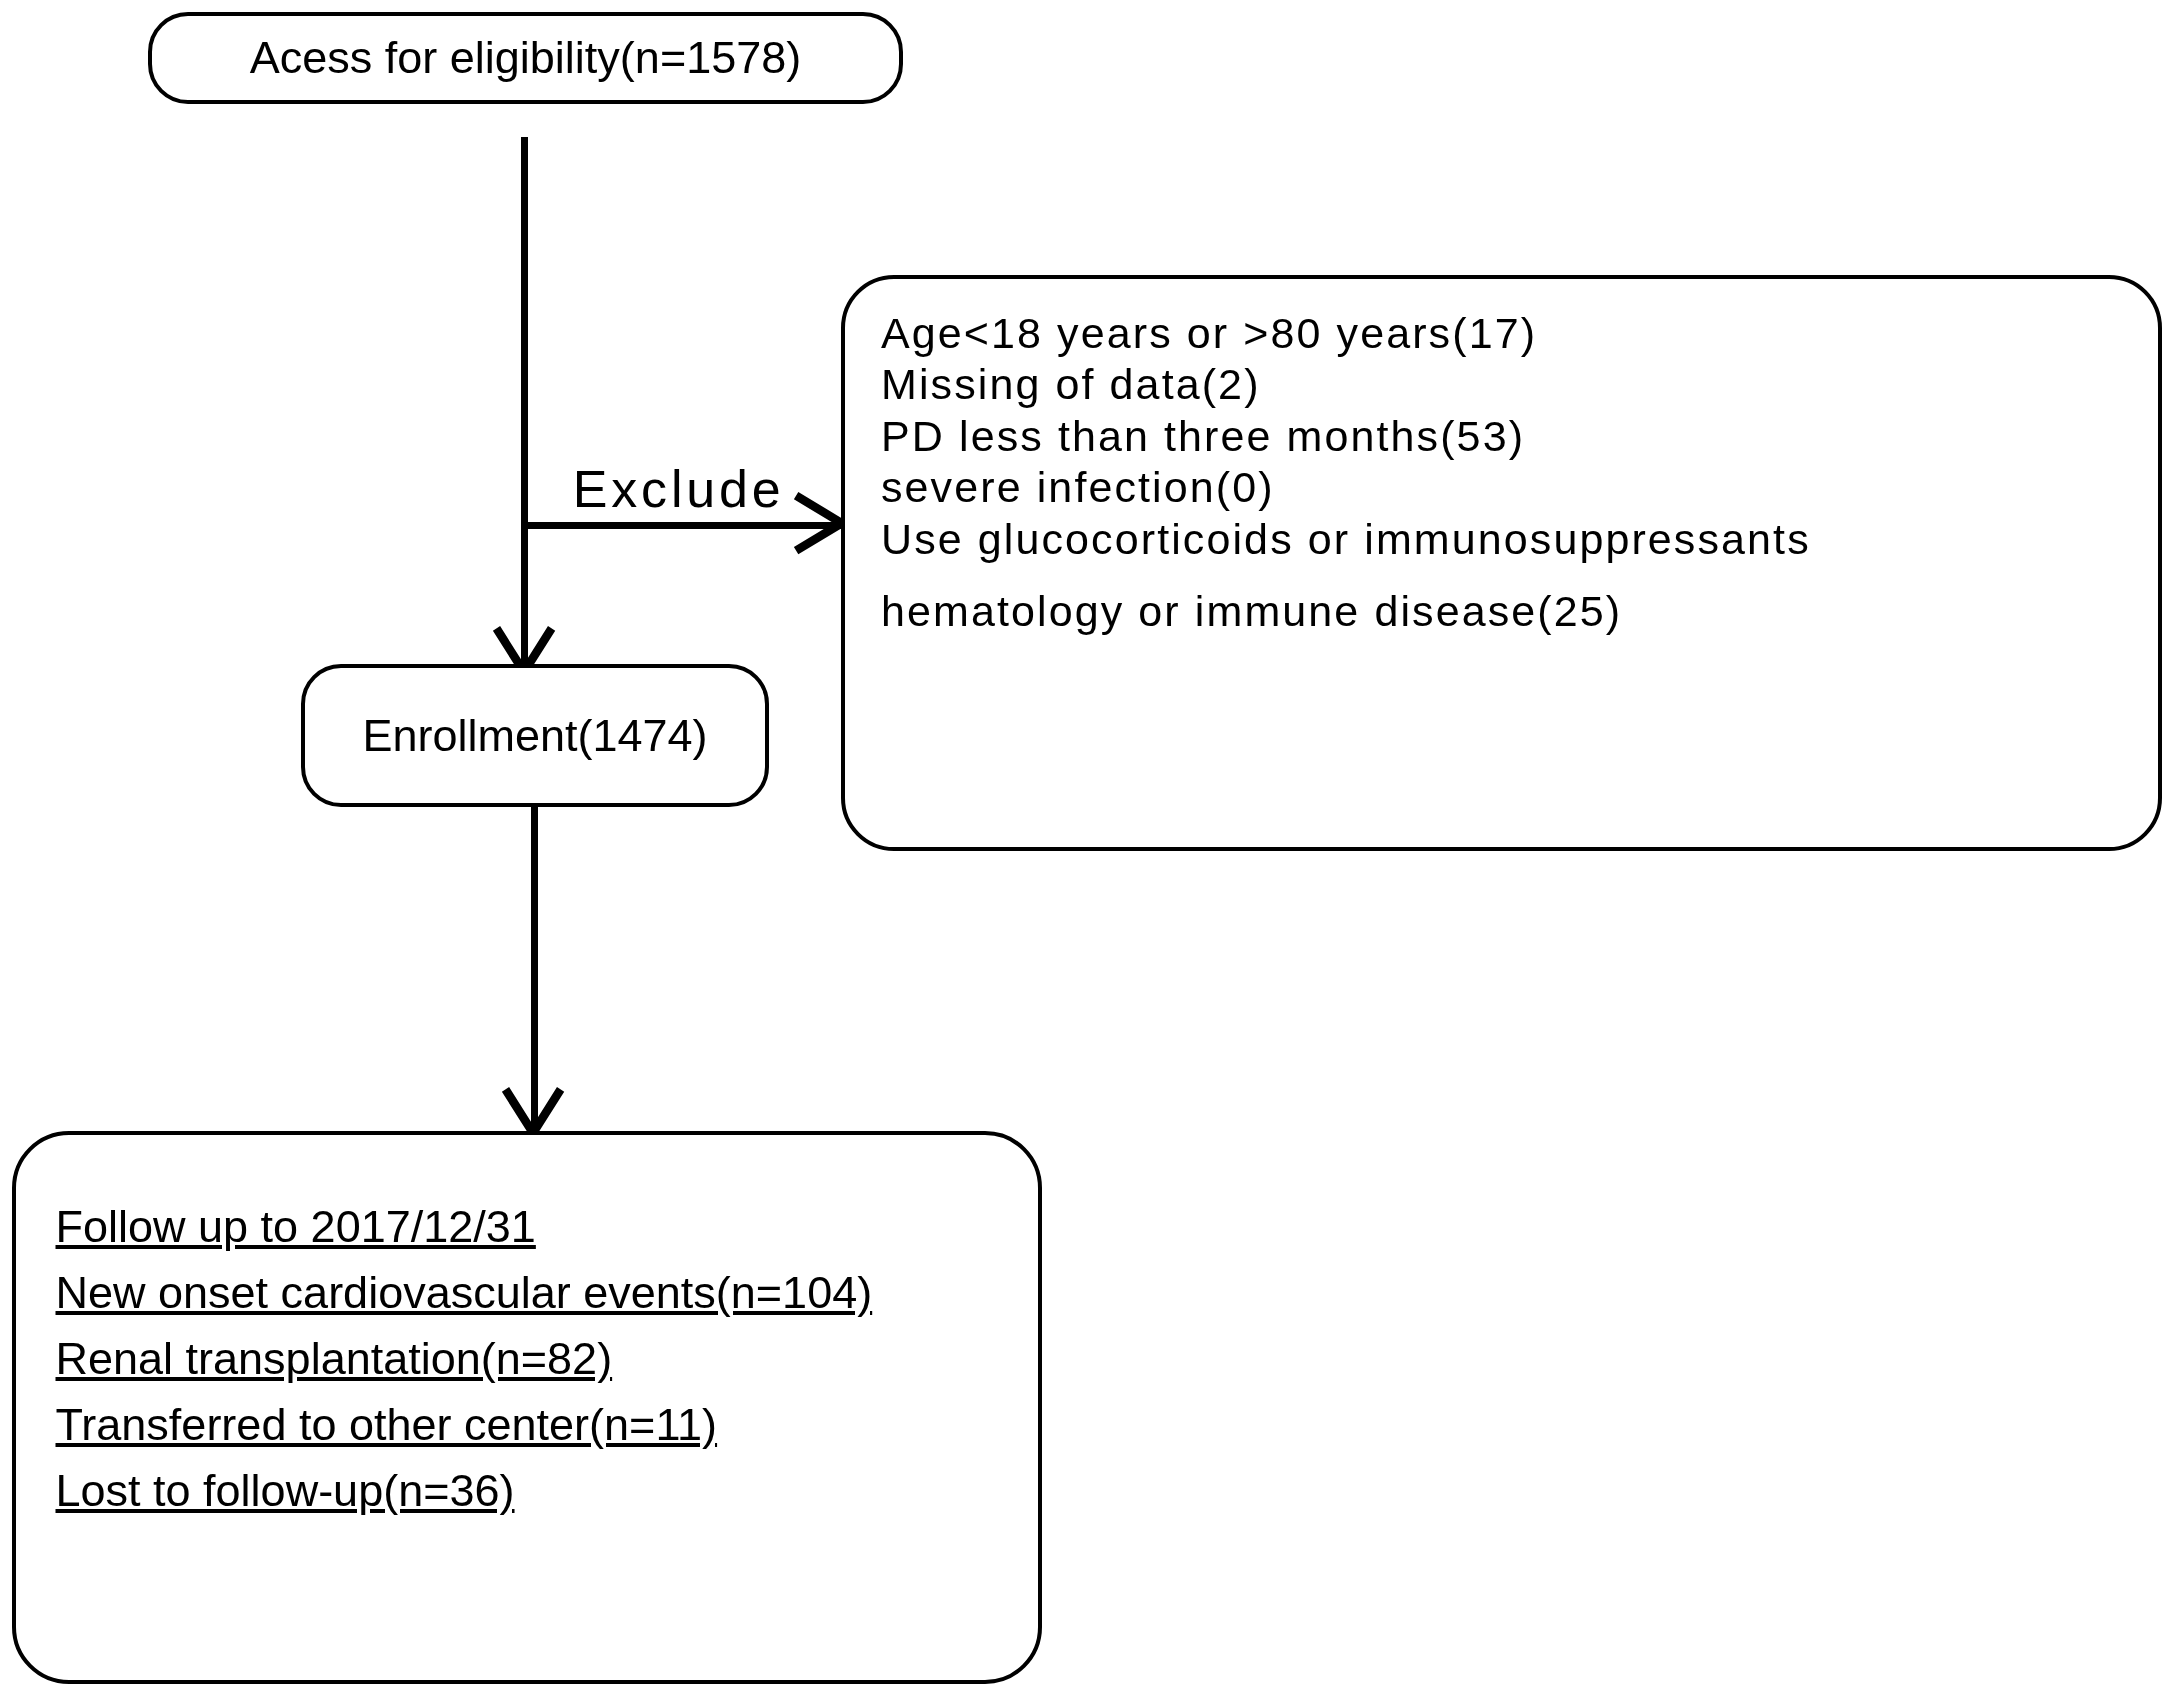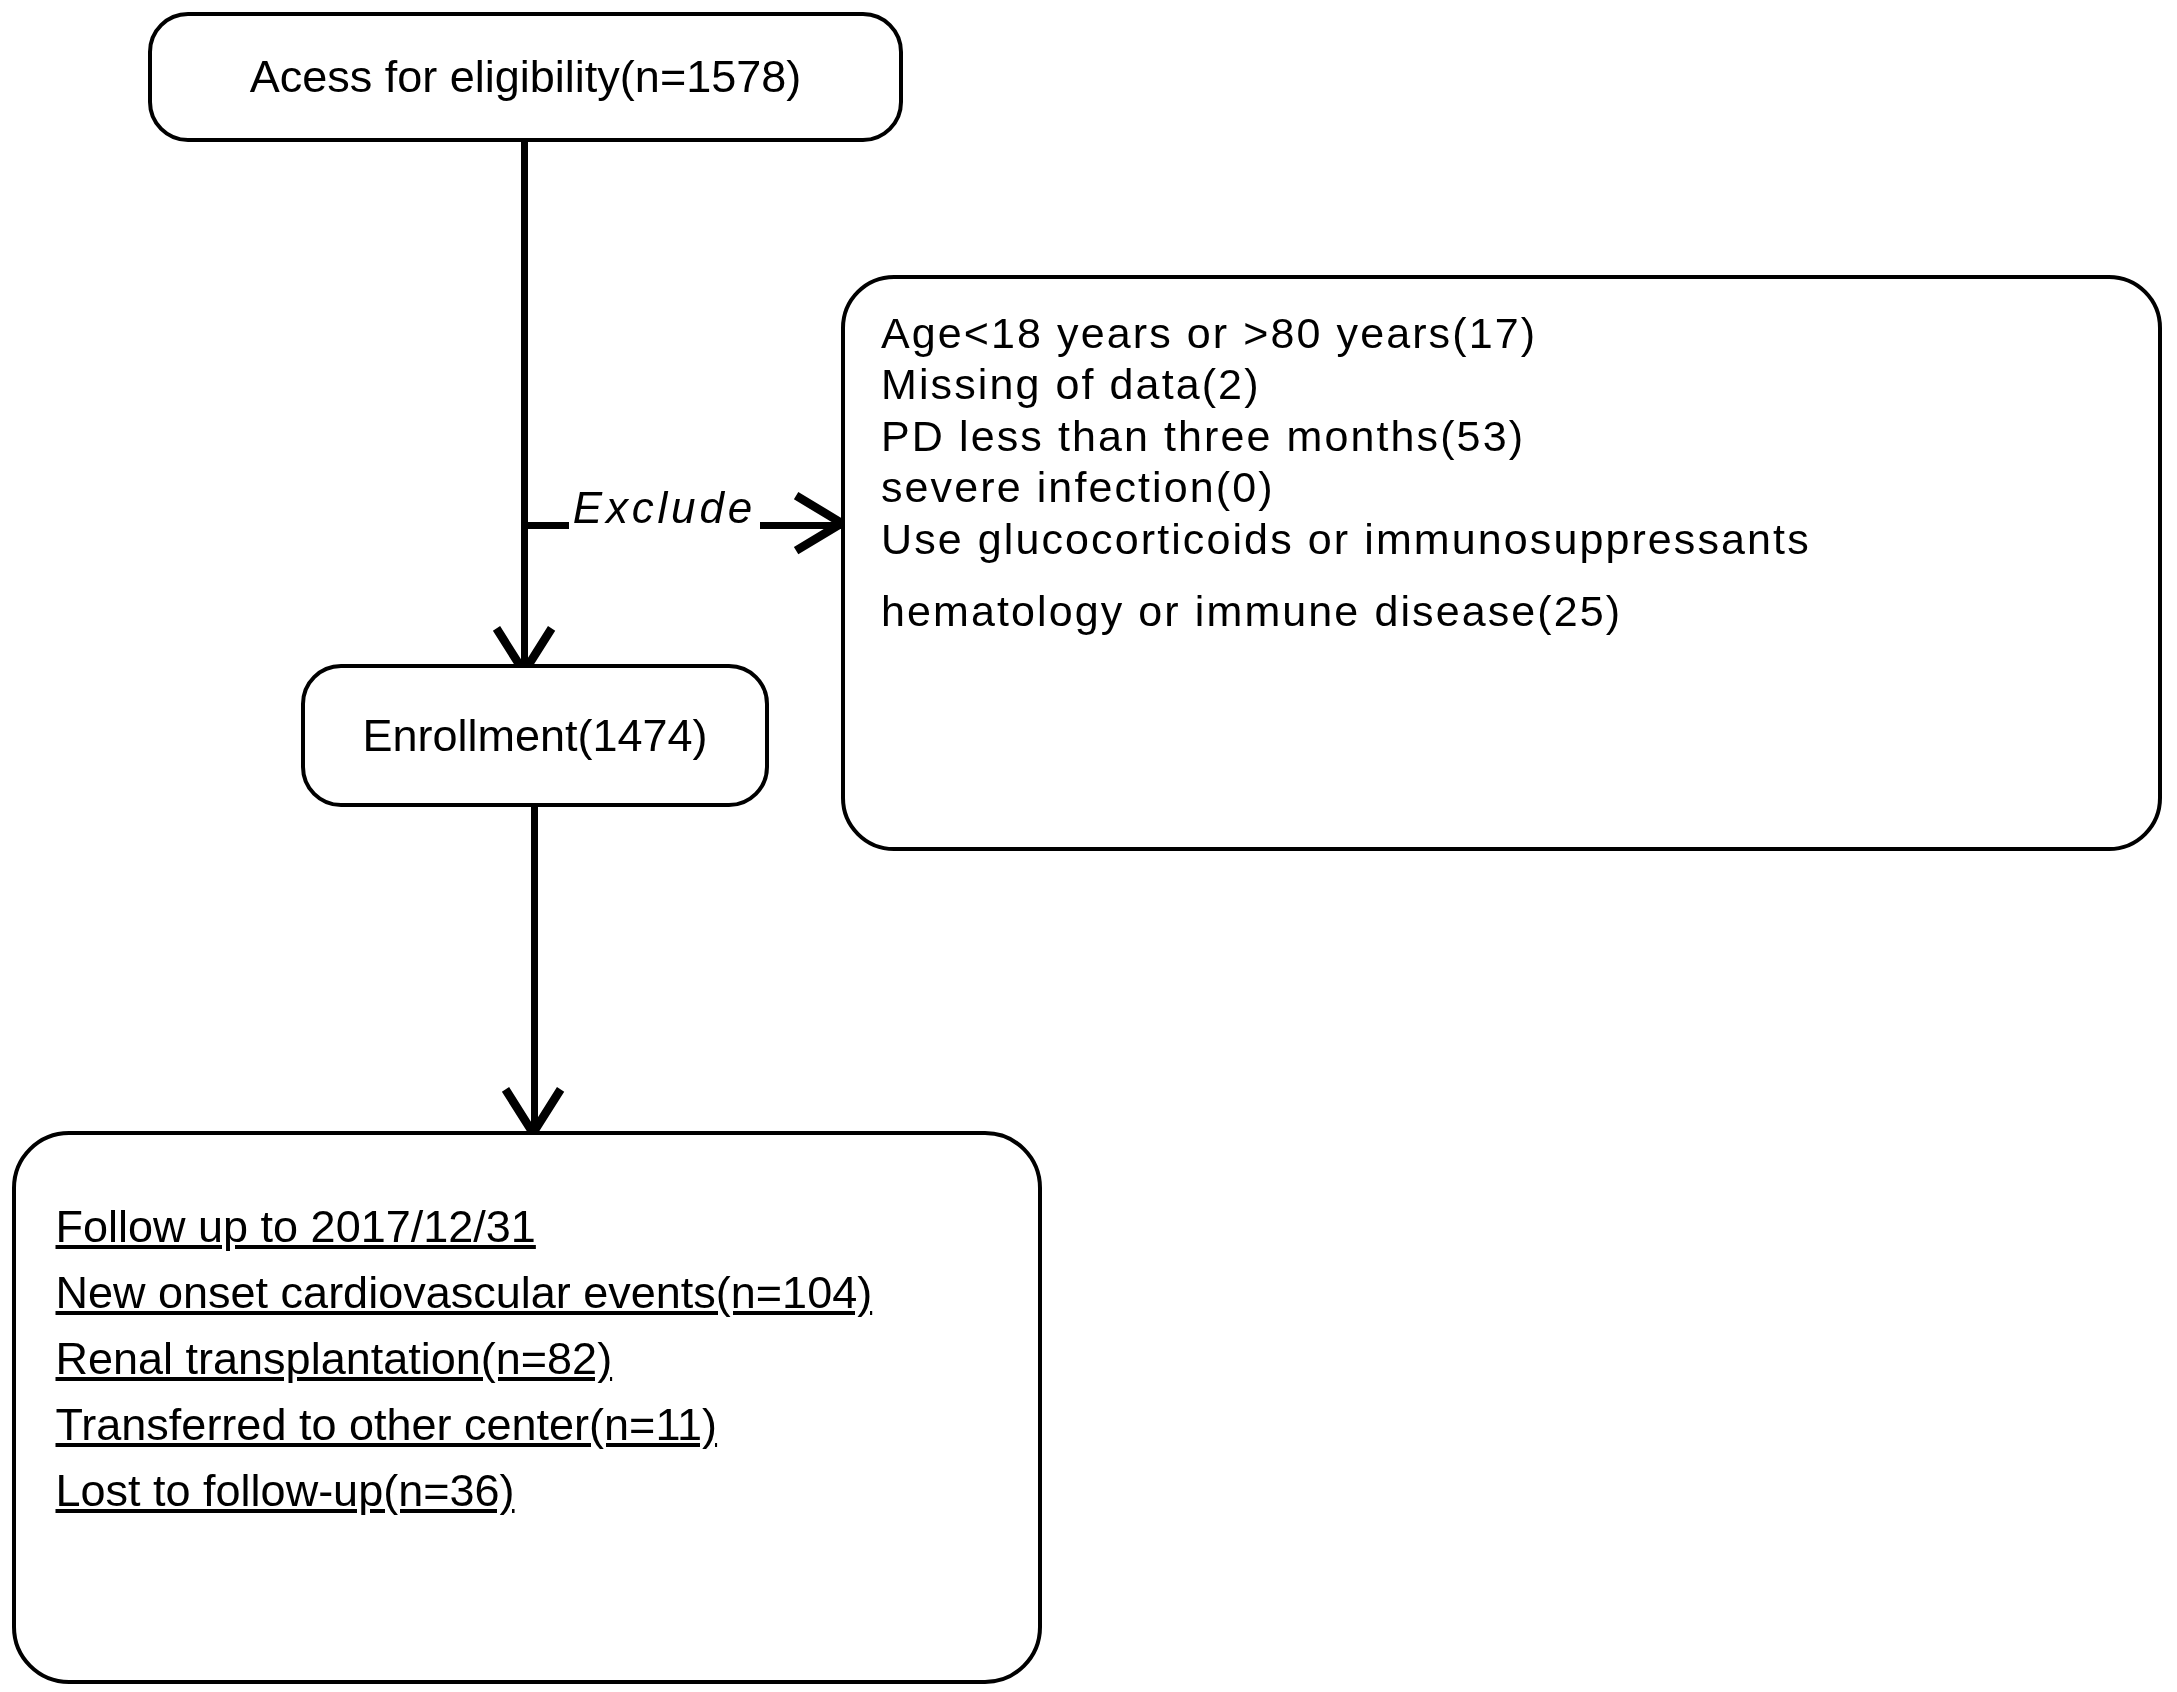--- a/index.html
+++ b/index.html
@@ -26,21 +26,21 @@
     border: 4.8px solid #000000;
     border-radius: 40px;
     z-index: 3;
   }
 
   
   #node-eligibility {
     left: 148px;
     top: 11.5px;
     width: 755px;
-    height: 130px;
+    height: 92px;
     display: flex;
     align-items: center;
     justify-content: center;
   }
   #node-eligibility .node-label {
     font-size: 45px;
     line-height: 1.05;
     letter-spacing: 0px;
     white-space: nowrap;
   }
@@ -132,28 +132,27 @@
     z-index: 2;
   }
   #arrow-enrollment { left: 487px; top: 617px; }
   #arrow-followup   { left: 496px; top: 1078px; }
   #arrow-exclude    { left: 779px; top: 488px; }
 
   
   #label-exclude {
     position: absolute;
     left: 569px;
-    top: 483px;
-    font-size: 44px;
+    top: 459px;
+    font-size: 52px;
     letter-spacing: 3.8px;
     white-space: nowrap;
     z-index: 4;
     background: #ffffff;
     padding: 0 3.8px;
-    font-style: italic;
   }
 </style>
 </head>
 <body>
 
 <div id="canvas">
 
   <div class="node" id="node-eligibility">
     <span class="node-label">Acess for eligibility(n=1578)</span>
   </div>

